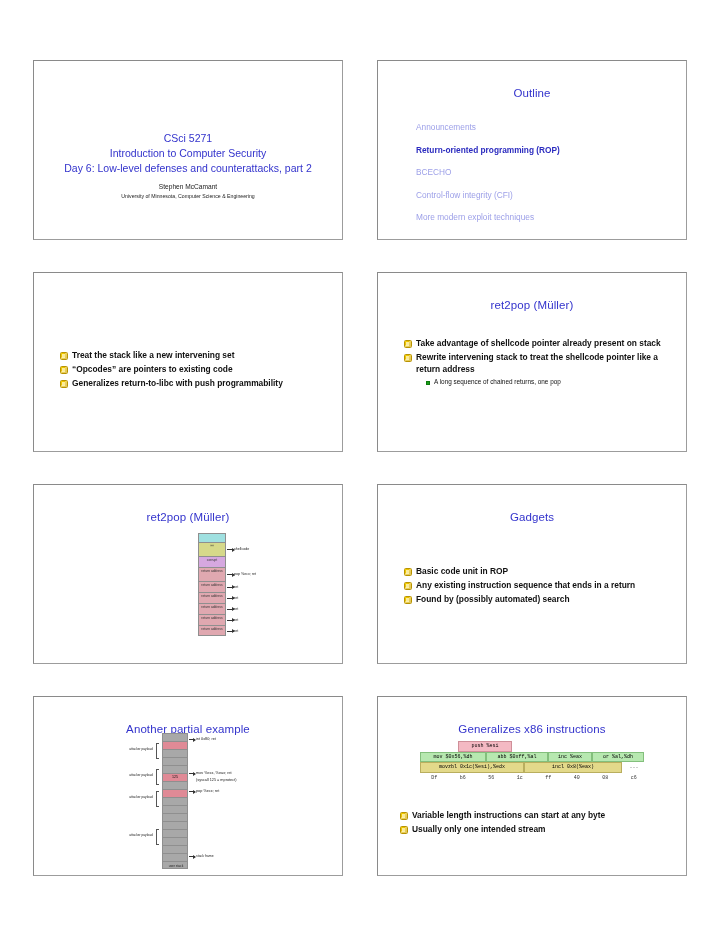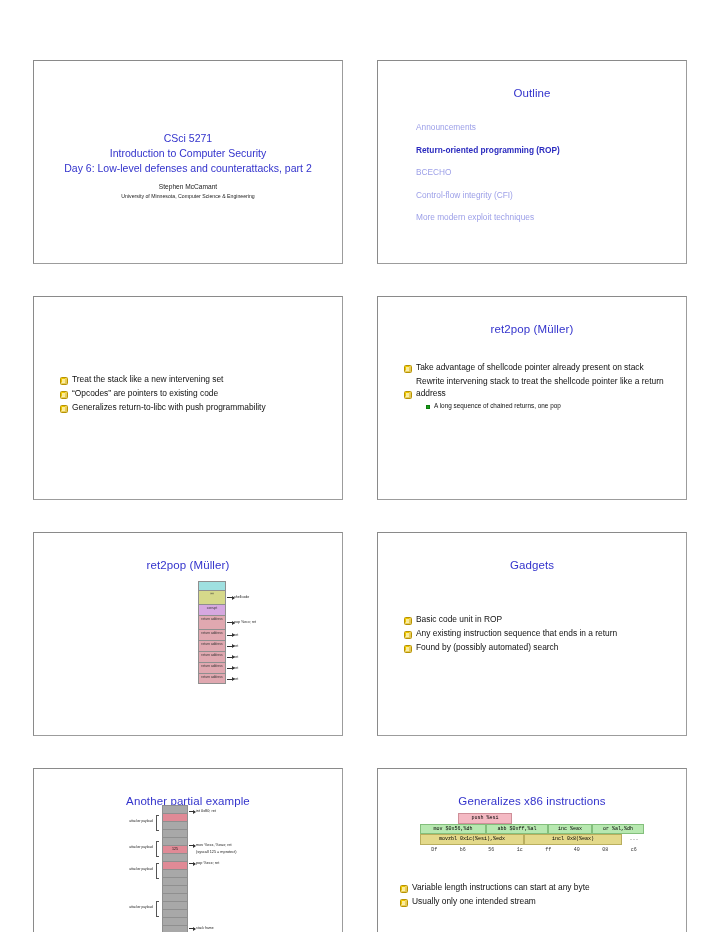--- a/index.html
+++ b/index.html
@@ -18,21 +18,21 @@
     position: absolute;
     left: 33px; top: 60px;
     width: 654px;
     display: grid;
     grid-template-columns: 310px 310px;
     grid-column-gap: 34px;
     grid-row-gap: 32px;
   }
   .slide {
     position: relative;
-    width: 310px; height: 204px;
+    width: 310px; height: 180px;
     background: #ffffff;
     border: 1px solid #8a8a8a;
     border-right-color: #9c9c9c;
     border-bottom-color: #9c9c9c;
     overflow: hidden;
   }
   .slide-title {
     position: absolute;
     top: 26px; left: 0; right: 0;
     text-align: center;
@@ -67,22 +67,23 @@
   .outline-item.active { color: #2b2bbf; font-weight: bold; }
   
   .bullets {
     position: absolute;
     left: 26px; right: 14px; top: 76px;
   }
   .bullets.low { top: 64px; }
   .bullets.b-gadgets { top: 80px; }
   .bullets.b-x86 { top: 0; left: 22px; }
   .bullet-row {
-    display: flex; align-items: flex-end;
+    display: flex; align-items: flex-start;
     margin-bottom: 2px;
+    font-weight: bold;
   }
   .bullet-icon {
     flex: 0 0 auto;
     width: 8px; height: 8px;
     margin-top: 3px; margin-right: 4px;
     border-radius: 1.5px;
     background: linear-gradient(135deg,#f5d000 0%,#e8bc00 45%,#c9a200 100%);
     border: 1px solid #b89300;
     box-shadow: inset -2px -2px 0 rgba(255,255,255,.35);
     position: relative;

